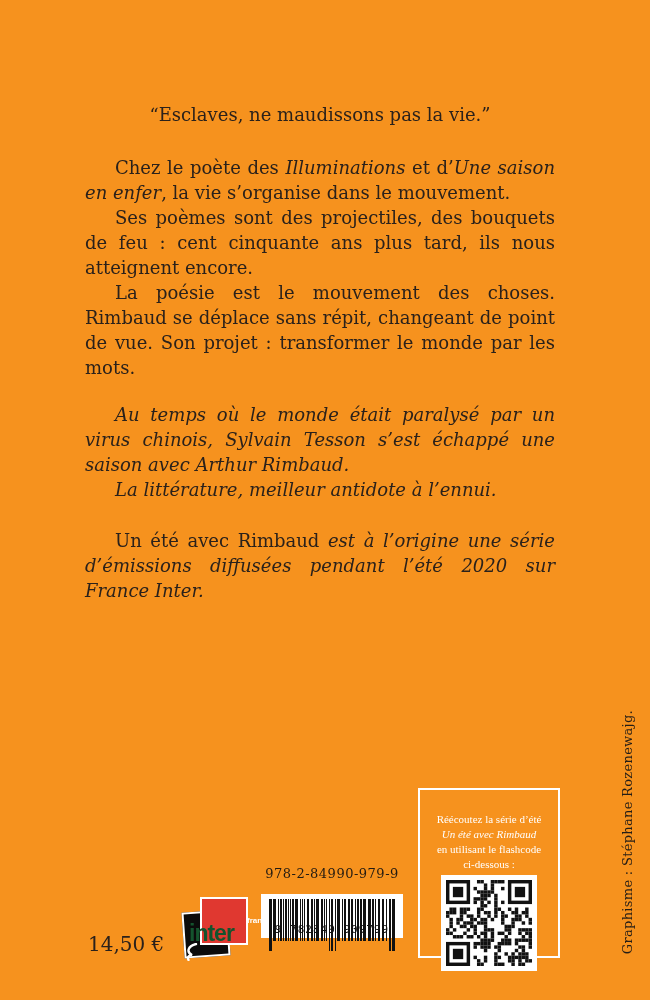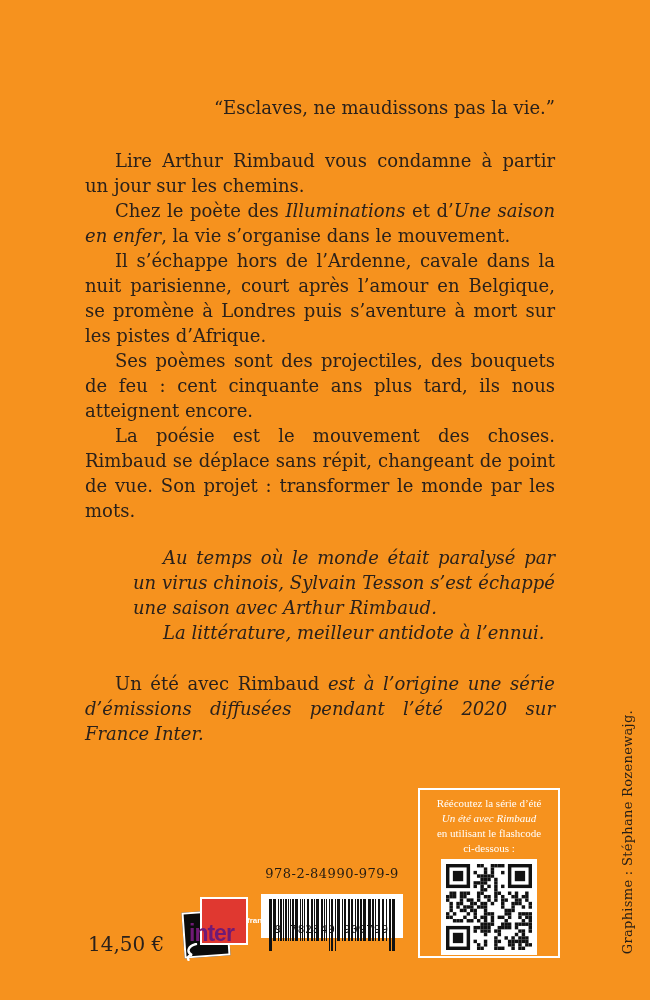--- a/index.html
+++ b/index.html
@@ -5,74 +5,72 @@
   * { box-sizing: border-box; }
   html,body { margin:0; padding:0; }
   .cover {
     position:relative; width:650px; height:1000px;
     background:var(--bg,#F6921E);
     color:var(--ink,#2A211B);
     font-family:"DejaVu Serif", serif;
     overflow:hidden;
   }
   .text-column { position:absolute; left:85px; top:86px; width:470px; }
-  .quote { text-align:right; font-size:18px; line-height:25px; margin:9px 0 28px 0; }
+  .quote { text-align:center; font-size:18px; line-height:25px; margin:16px 0 28px 0; }
   .para  { margin:0; font-size:18px; line-height:25px; text-align:justify; text-indent:30px; hyphens:none; }
   .it { font-style:italic; }
   .up { font-style:normal; }
-  .afterword { margin-top:22px;margin-left:48px; }
+  .afterword { margin-top:22px; }
   .origin-block { margin-top:26px; }
 
   .price { position:absolute; left:88px; top:932px; font-size:20px; }
 
   
   .fi-logo { position:absolute; left:183px; top:896px; width:74px; height:70px; }
   .fi-black { position:absolute; left:0; top:15px; width:46px; height:46px;
               background:#0b0b0b; border:2px solid #fff; transform:rotate(-4deg); }
   .fi-red   { position:absolute; left:17px; top:1px; width:48px; height:48px;
               background:var(--logo-red,#E03830); border:2px solid #fff; }
   .fi-france { position:absolute; left:28px; top:21px; width:32px; text-align:right;
                color:#fff; font-family:"Liberation Sans",sans-serif; font-weight:bold;
                font-size:8px; line-height:8px;margin-left:28px; }
-  .fi-inter  { position:absolute; left:6px; top:26px; color:#701a75;
+  .fi-inter  { position:absolute; left:6px; top:26px; color:#14532d;
                font-family:"Liberation Sans",sans-serif; font-weight:bold;
                font-size:23px; line-height:23px; letter-spacing:-1px; }
   .fi-curl { position:absolute; left:2px; top:47px; }
 
   .isbn { position:absolute; left:232px; top:866px; width:200px; text-align:center;
           font-size:13px; letter-spacing:0.5px; color:#231B12; }
   .barcode-box { position:absolute; left:261px; top:894px; width:142px; height:44px;
                  background:#fff; }
   .barcode-box svg { position:absolute; left:7px; top:5px; width:128px; height:52px; }
   .bc-digits { position:absolute; left:0; right:0; bottom:2px; text-align:center;
                font-family:"DejaVu Sans Mono",monospace; font-size:11px; color:#111;
                letter-spacing:1px; }
 
   .qr-panel { position:absolute; left:418px; top:788px; width:142px; height:170px;
               border:2px solid #fff; text-align:center; color:#fff; }
-  .qr-caption { margin-top:6px; font-size:11px; line-height:15px;
+  .qr-caption { margin-top:22px; font-size:11px; line-height:15px;
                 font-family:"Liberation Serif",serif; }
   .qr-code { width:96px; height:96px; background:#fff; margin:3px auto 0; padding:5px; }
   .qr-code svg { width:100%; height:100%; display:block; }
 
   .credit { position:absolute; right:15px; bottom:46px;
             writing-mode:vertical-rl; transform:rotate(180deg);
             font-size:13px; letter-spacing:0.3px; color:#241D16; }
 </style>
 </head>
 <body>
 
 <div class="cover">
 
   <div class="text-column">
     <p class="quote">“Esclaves, ne maudissons pas la vie.”</p>
 
-    <p class="para"><span>Lire Arthur Rimbaud vous condamne à partir un jour sur les chemins.</span></p>
     <p class="para"><span>Chez le poète des </span><span class="it">Illuminations</span><span> et d’</span><span class="it">Une saison en enfer</span><span>, la vie s’organise dans le mouvement.</span></p>
-    <p class="para"><span>Il s’échappe hors de l’Ardenne, cavale dans la nuit parisienne, court après l’amour en Belgique, se promène à Londres puis s’aventure à mort sur les pistes d’Afrique.</span></p>
     <p class="para"><span>Ses poèmes sont des projectiles, des bouquets de feu : cent cinquante ans plus tard, ils nous atteignent encore.</span></p>
     <p class="para"><span>La poésie est le mouvement des choses. Rimbaud se déplace sans répit, changeant de point de vue. Son projet : transformer le monde par les mots.</span></p>
 
     <div class="afterword">
       <p class="para it">Au temps où le monde était paralysé par un virus chinois, Sylvain Tesson s’est échappé une saison avec Arthur Rimbaud.</p>
       <p class="para it">La littérature, meilleur antidote à l’ennui.</p>
     </div>
 
     <div class="origin-block">
       <p class="para it"><span class="up">Un été avec Rimbaud</span><span> est à l’origine une série d’émissions diffusées pendant l’été 2020 sur France Inter.</span></p>

